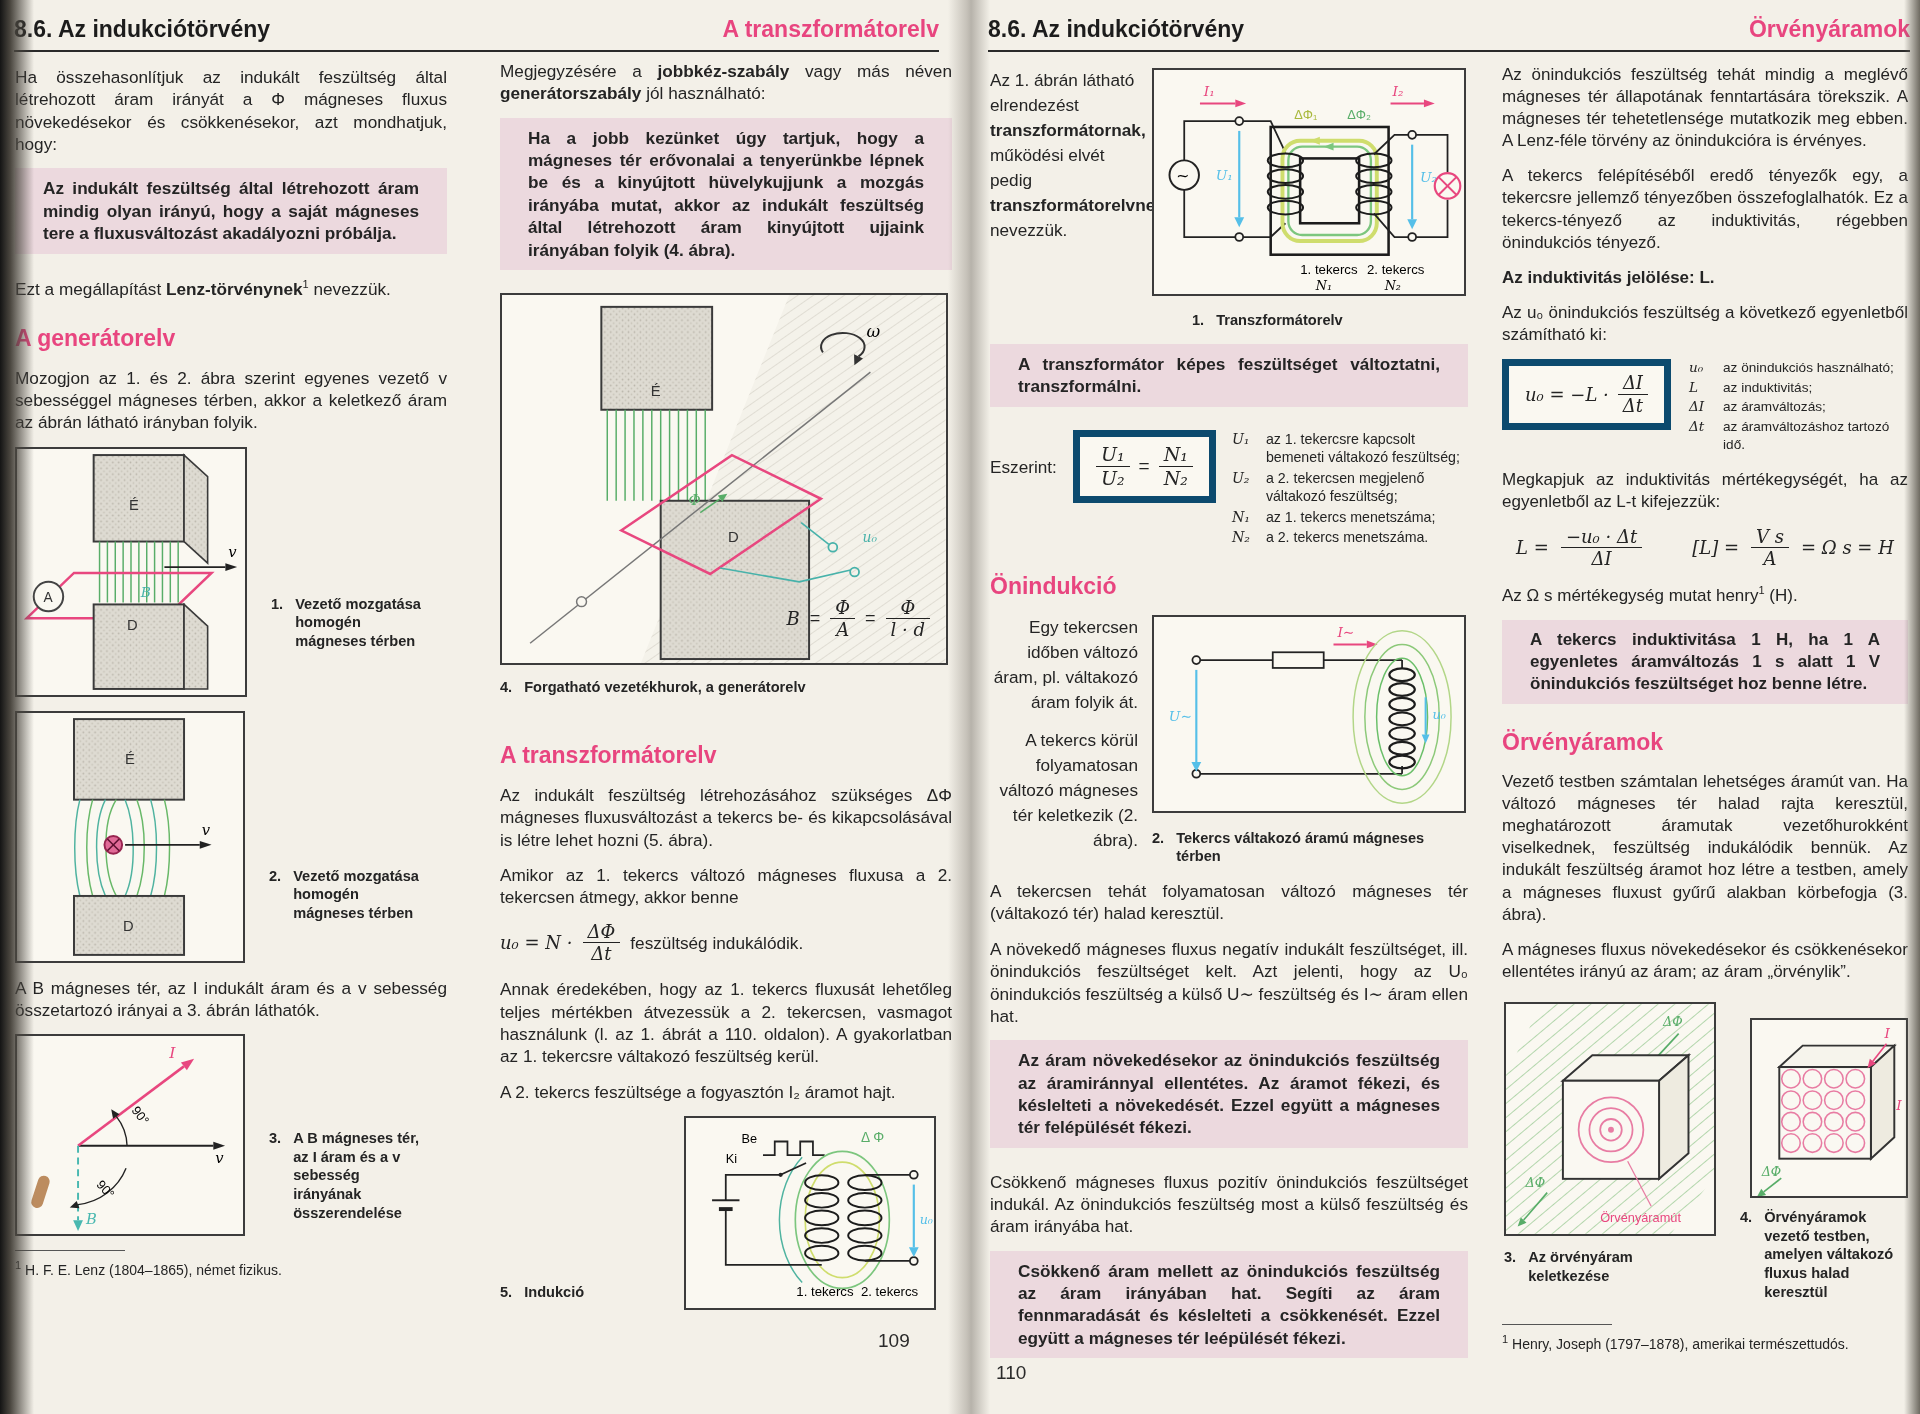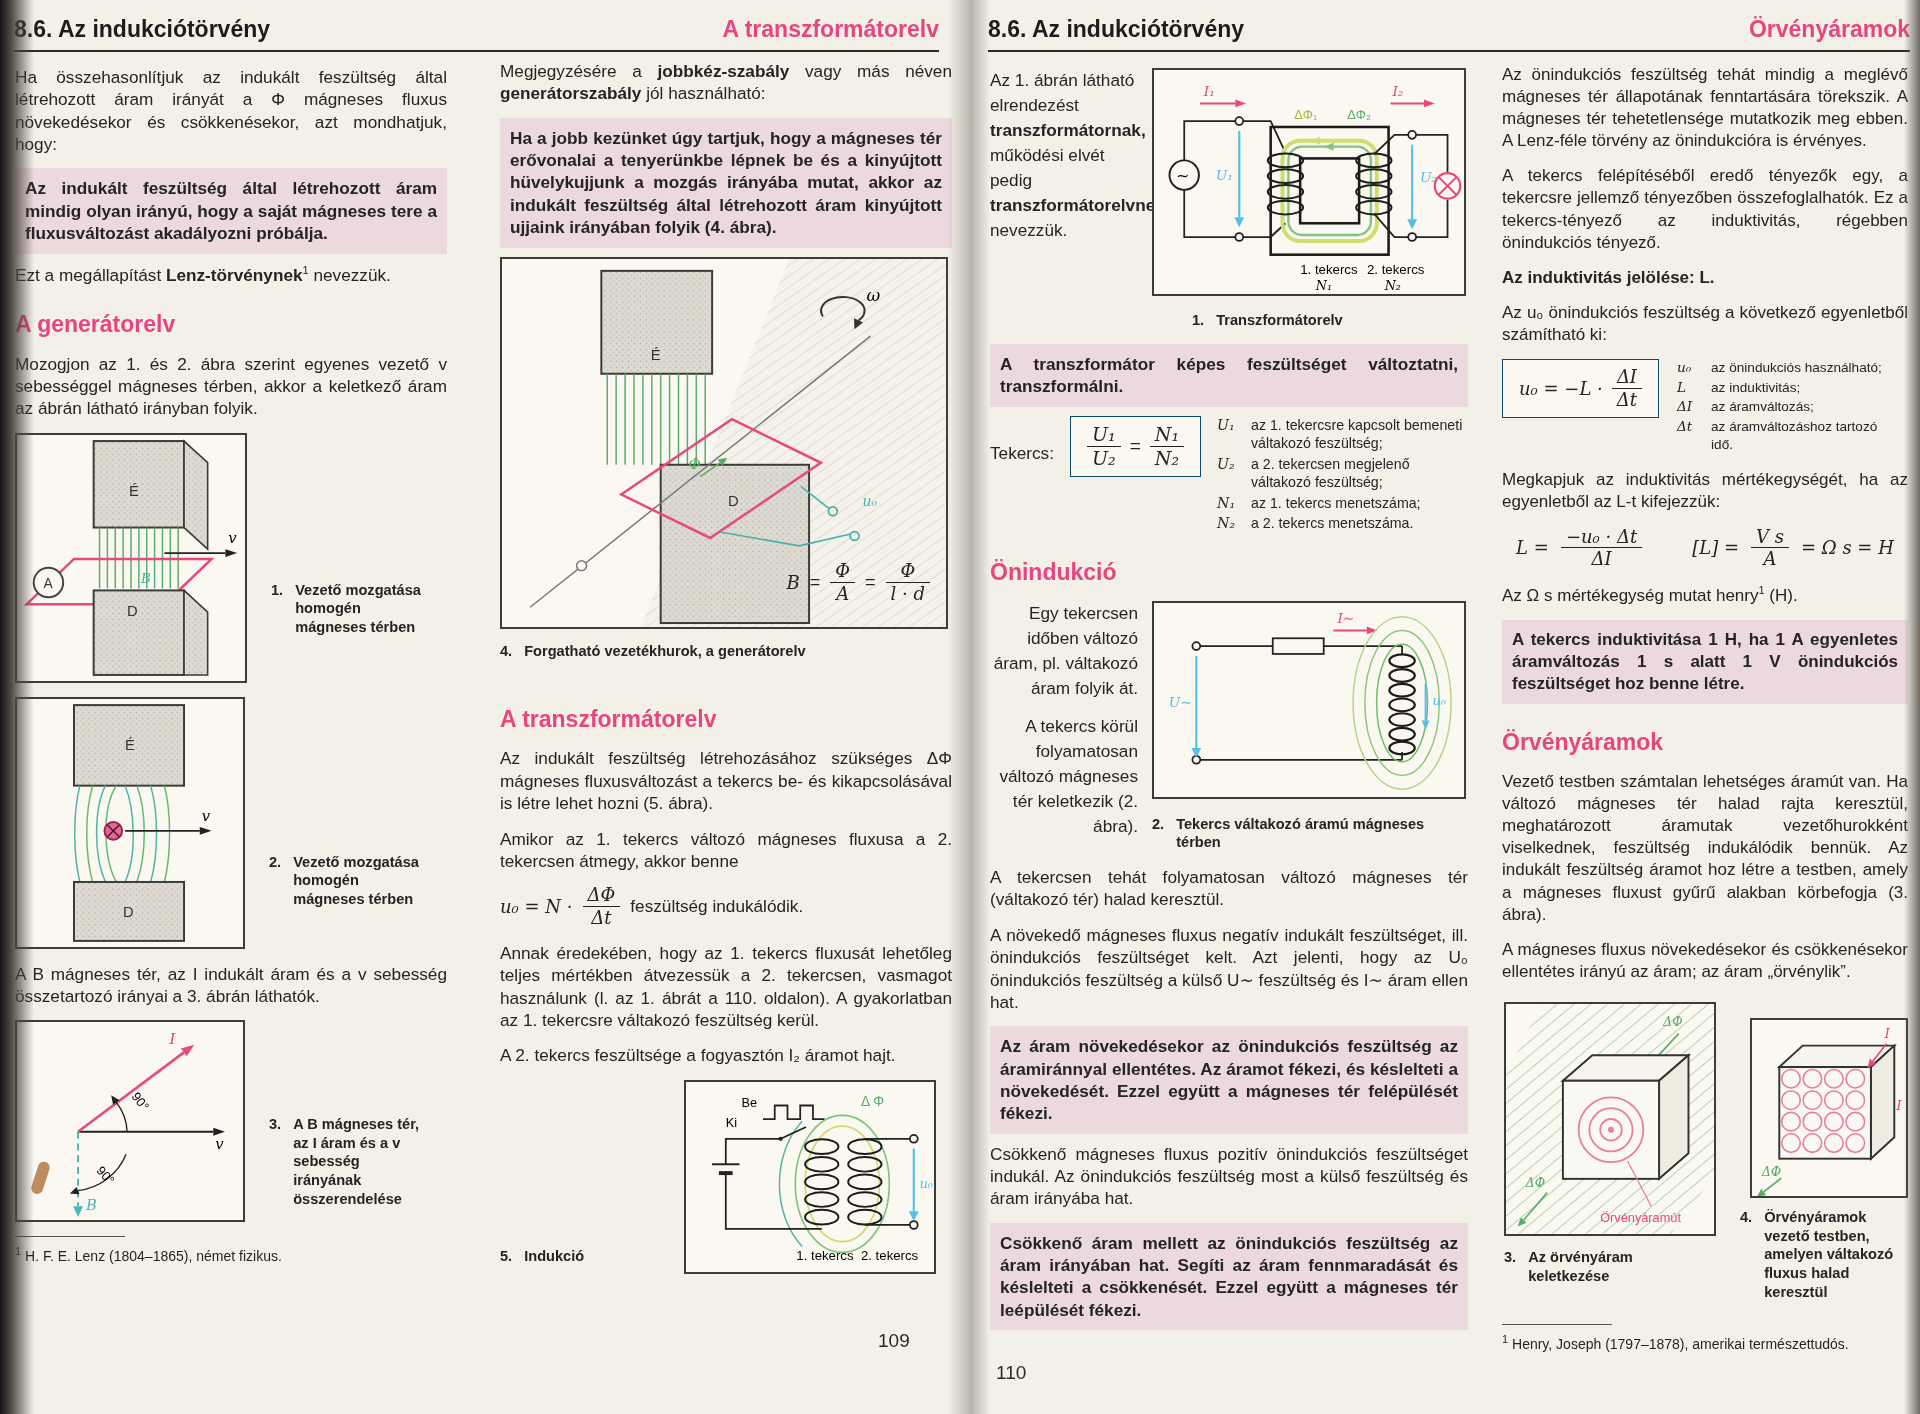--- a/index.html
+++ b/index.html
@@ -12,34 +12,34 @@
 
   .page-header{position:absolute;top:16px;display:flex;justify-content:space-between;align-items:baseline;border-bottom:2.5px solid #2a2a2a;padding-bottom:7px;font-weight:bold;font-size:23px;}
   .page-header .chapter{color:#1c1c1c;}
   .page-header .section{color:#e8457f;}
 
   .col{position:absolute;font-size:17.2px;line-height:1.3;text-align:justify;}
   .col p{margin:0 0 13px;}
   .b{font-weight:bold;}
   sup{font-size:11px;}
 
-  .hl{background:#ecd9de;padding:9px 10px;font-weight:bold;margin:2px 0 9px;text-align:justify;}
+  .hl{background:#ecd9de;padding:9px 28px;font-weight:bold;margin:2px 0 23px;text-align:justify;}
   .ph{color:#e8457f;font-weight:bold;font-size:23px;margin:24px 0 13px;text-align:left;}
 
   .figrow{display:flex;gap:24px;margin:4px 0 14px;align-items:flex-end;}
   .fig{border:2px solid #3c3c3c;background:#faf8f1;flex:none;box-sizing:border-box;}
   .cap{font-size:14.6px;font-weight:bold;line-height:1.28;display:flex;gap:12px;text-align:left;}
   .cap .n{flex:none;}
 
   .frac{display:inline-block;text-align:center;vertical-align:middle;font-family:"DejaVu Serif",serif;font-style:italic;line-height:1.1;}
   .frac .fnum{display:block;border-bottom:1.6px solid #222;padding:0 5px 1px;}
   .frac .fden{display:block;padding:1px 5px 0;}
   .mvar{font-family:"DejaVu Serif",serif;font-style:italic;}
   .formula-line{margin:4px 0 14px;display:flex;align-items:center;gap:10px;text-align:left;}
-  .fbox{border:1px solid #0c4a6e;padding:7px 16px;display:inline-flex;align-items:center;gap:9px;background:#faf8f1;}
+  .fbox{border:7px solid #0c4a6e;padding:7px 16px;display:inline-flex;align-items:center;gap:9px;background:#faf8f1;}
 
   .legend{font-size:14.2px;line-height:1.3;text-align:left;}
   .legend .li{display:flex;gap:8px;margin-bottom:2px;}
   .legend .sym{flex:none;width:26px;font-family:"DejaVu Serif",serif;font-style:italic;}
 
   .footnote{font-size:14px;text-align:left;}
   .footnote .rule{width:110px;border-top:1.6px solid #555;margin-bottom:7px;}
   .pagenum{position:absolute;font-size:19px;color:#2a2a2a;}
   svg text{font-family:"Liberation Sans",sans-serif;}
   svg .v{font-family:"DejaVu Serif",serif;font-style:italic;}
@@ -360,21 +360,21 @@
         <div class="cap" style="margin-top:10px;margin-left:40px;">
           <span class="n">1.</span>
             <span>Transzformátorelv</span>
         </div>
       </div>
     </div>
 
     <div class="hl" style="margin-top:14px;">A transzformátor képes feszültséget változtatni, transzformálni.</div>
 
     <div class="formula-line" style="gap:16px;align-items:flex-start;">
-      <span style="margin-top:26px;">Tekercs:</span>
+      <span style="margin-top:26px;">Eszerint:</span>
       <span class="fbox" style="font-size:19px;">
         <span class="frac">
             <span class="fnum">U₁</span>
             <span class="fden">U₂</span>
           </span>
         <span>=</span>
         <span class="frac">
             <span class="fnum">N₁</span>
             <span class="fden">N₂</span>
           </span>

